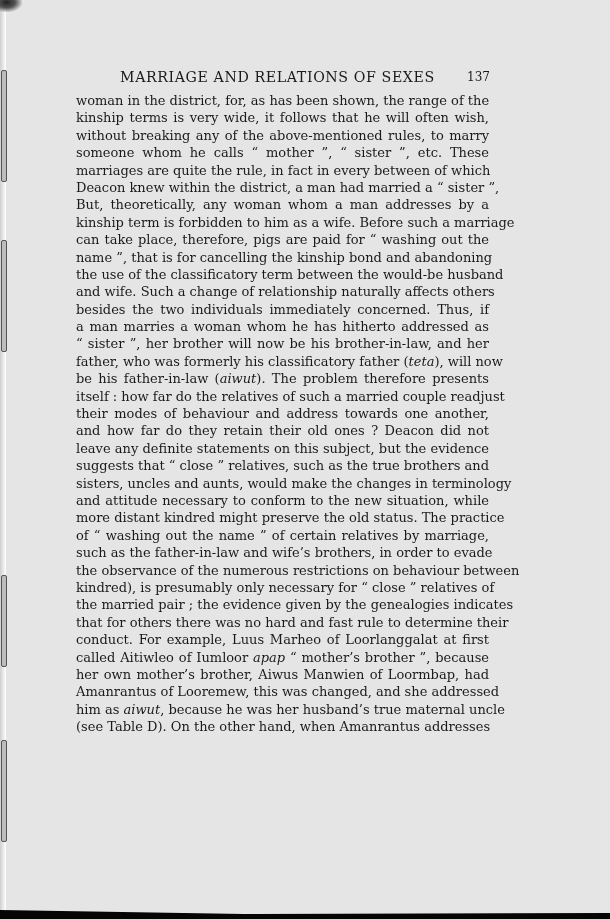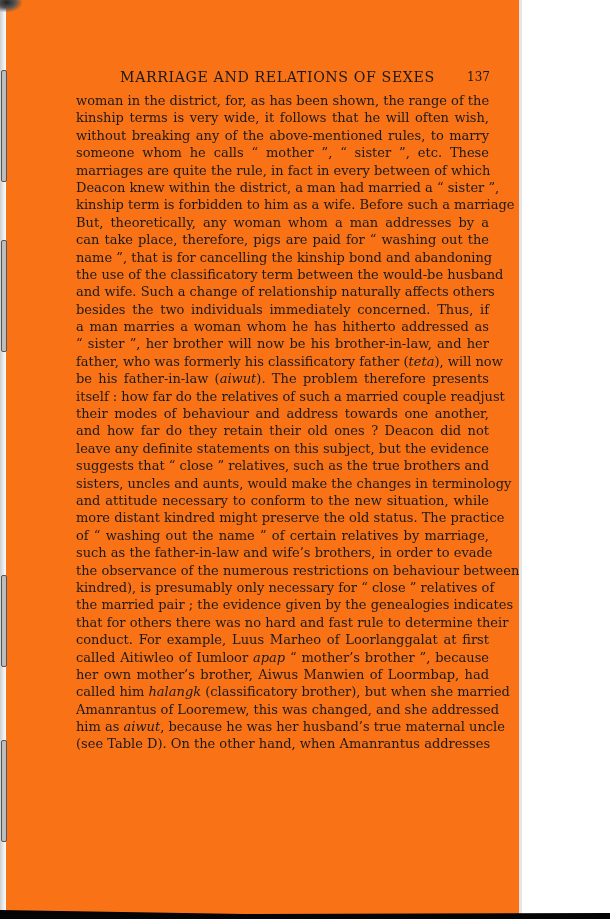--- a/index.html
+++ b/index.html
@@ -1,20 +1,20 @@
 <!DOCTYPE html>
 <html><head>
 <meta charset="utf-8">
 <style>
   html, body { margin: 0; padding: 0; }
   body {
     width: 610px; height: 919px; background: #ffffff; position: relative; overflow: hidden;
     font-family: "DejaVu Serif", "Liberation Serif", serif; color: #1a1a1a;
   }
-  .page { position: absolute; left: 0; top: 0; width: 522px; height: 919px; background: #f97316; }
+  .page { position: absolute; left: 0; top: 0; width: 610px; height: 919px; background: #e5e5e5; }
   .binding-edge {
     position: absolute; left: 0; top: 0; width: 6px; height: 919px;
     background: linear-gradient(to right, #cfcfcf 0, #ffffff 100%);
   }
   .binding-mark {
     position: absolute; left: 1px; width: 4px; border: 1px solid #555; border-radius: 2px;
     background: #bdbdbd;
   }
   .corner-smudge {
     position: absolute; left: 0; top: 0; width: 22px; height: 12px;
@@ -58,22 +58,22 @@
     <span class="page-number">137</span>
   </div>
 
   <div class="body" id="body-text">
       <span class="line">woman in the district, for, as has been shown, the range of the</span>
       <span class="line">kinship terms is very wide, it follows that he will often wish,</span>
       <span class="line">without breaking any of the above-mentioned rules, to marry</span>
       <span class="line">someone whom he calls “ mother ”, “ sister ”, etc.  These</span>
       <span class="line">marriages are quite the rule, in fact in every between of which</span>
       <span class="line">Deacon knew within the district, a man had married a “ sister ”,</span>
+      <span class="line">But, theoretically, any woman whom a man addresses by a</span>
       <span class="line">kinship term is forbidden to him as a wife.  Before such a marriage</span>
-      <span class="line">But, theoretically, any woman whom a man addresses by a</span>
       <span class="line">can take place, therefore, pigs are paid for “ washing out the</span>
       <span class="line">name ”, that is for cancelling the kinship bond and abandoning</span>
       <span class="line">the use of the classificatory term between the would-be husband</span>
       <span class="line">and wife.  Such a change of relationship naturally affects others</span>
       <span class="line">besides the two individuals immediately concerned.  Thus, if</span>
       <span class="line">a man marries a woman whom he has hitherto addressed as</span>
       <span class="line">“ sister ”, her brother will now be his brother-in-law, and her</span>
       <span class="line">father, who was formerly his classificatory father (<i>teta</i>), will now</span>
       <span class="line">be his father-in-law (<i>aiwut</i>).  The problem therefore presents</span>
       <span class="line">itself :  how far do the relatives of such a married couple readjust</span>
@@ -86,20 +86,19 @@
       <span class="line">more distant kindred might preserve the old status.  The practice</span>
       <span class="line">of “ washing out the name ” of certain relatives by marriage,</span>
       <span class="line">such as the father-in-law and wife’s brothers, in order to evade</span>
       <span class="line">the observance of the numerous restrictions on behaviour between</span>
       <span class="line">kindred), is presumably only necessary for “ close ” relatives of</span>
       <span class="line">the married pair ;  the evidence given by the genealogies indicates</span>
       <span class="line">that for others there was no hard and fast rule to determine their</span>
       <span class="line">conduct.  For example, Luus Marheo of Loorlanggalat at first</span>
       <span class="line">called Aitiwleo of Iumloor <i>apap</i> “ mother’s brother ”, because</span>
       <span class="line">her own mother’s brother, Aiwus Manwien of Loormbap, had</span>
-      <span class="line">called him <i>halangk</i> (classificatory brother), but when she married</span>
       <span class="line">Amanrantus of Looremew, this was changed, and she addressed</span>
       <span class="line">him as <i>aiwut</i>, because he was her husband’s true maternal uncle</span>
       <span class="line last">(see Table D).  On the other hand, when Amanrantus addresses</span>
     </div>
 
   <div class="bottom-band"></div>
 </div>
 
 </body></html>

